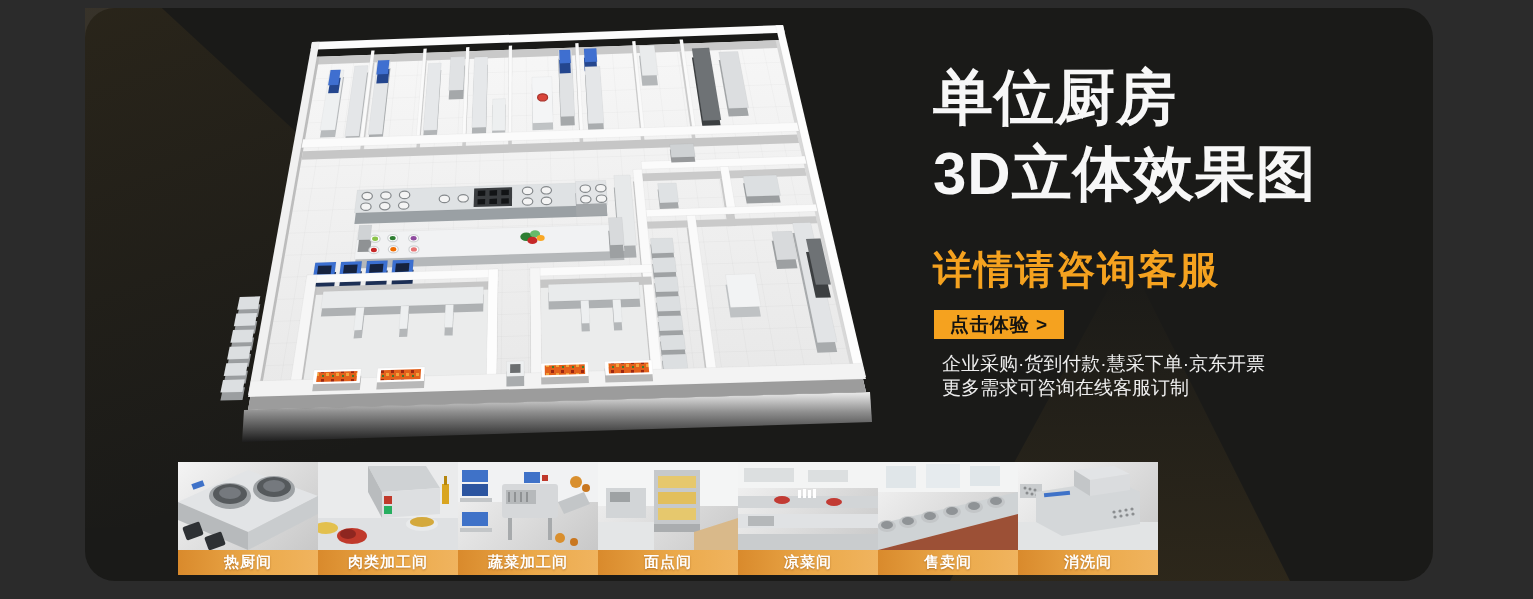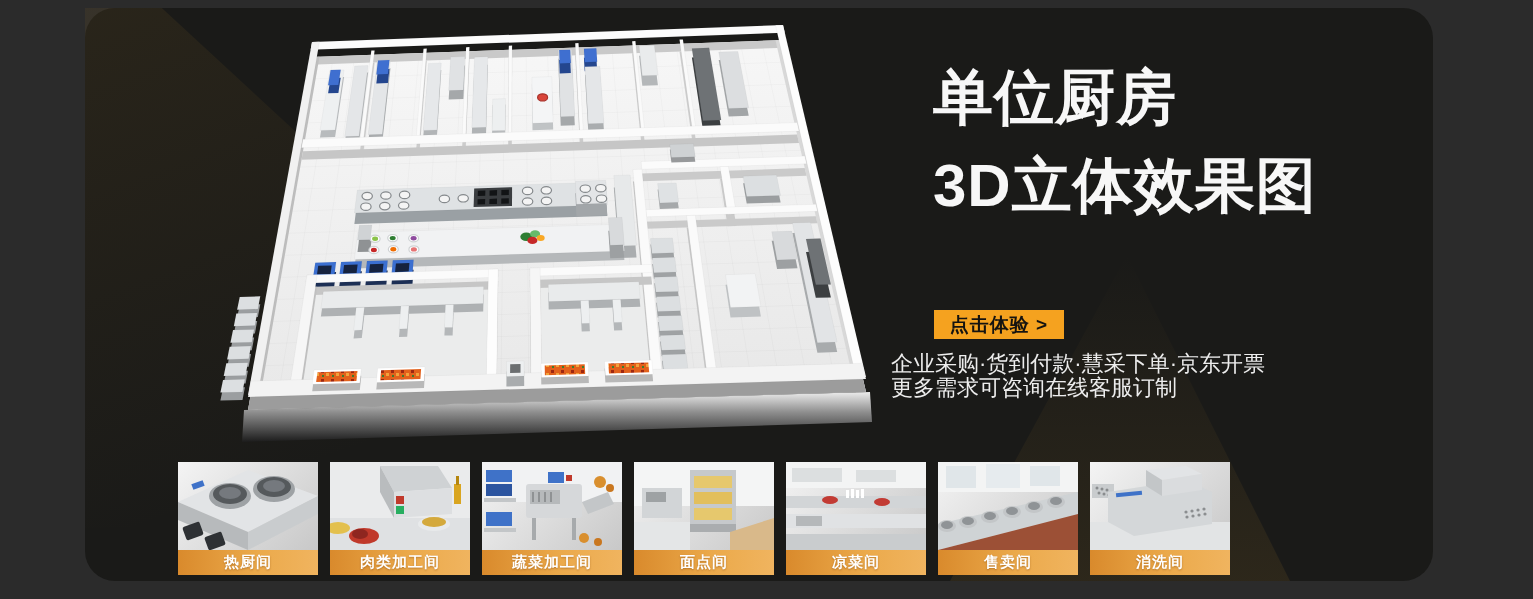--- a/index.html
+++ b/index.html
@@ -7,27 +7,27 @@
          font-family:"Liberation Sans","DejaVu Sans",sans-serif;}
   .panel{position:absolute;left:85px;top:8px;width:1348px;height:573px;border-radius:30px;background:#1a1a18;}
   .glow{position:absolute;pointer-events:none;}
   .glow1{left:85px;top:8px;width:640px;height:520px;
          background:linear-gradient(160deg,rgba(115,88,36,.38),rgba(115,88,36,0) 72%);
          clip-path:polygon(12% 0,100% 100%,0 100%,0 0);opacity:.45;}
   .glow2{left:950px;top:255px;width:340px;height:326px;
          background:linear-gradient(180deg,rgba(115,88,36,0),rgba(115,88,36,.42));
          clip-path:polygon(52% 0,100% 100%,0 100%);opacity:.5;}
   .hero-title{position:absolute;left:933px;color:#f7f7f7;font-weight:900;font-size:60px;line-height:1;letter-spacing:1px;white-space:nowrap;}
-  .t1{top:68px;} .t2{top:156px;}
+  .t1{top:68px;} .t2{top:144px;}
   .consult{position:absolute;left:933px;top:250px;color:#F5A21F;font-weight:900;font-size:39px;line-height:1;letter-spacing:2px;white-space:nowrap;}
   .cta{position:absolute;left:934px;top:310px;width:130px;height:29px;background:#F5A21F;color:#151310;
        font-size:19px;font-weight:bold;display:flex;align-items:center;justify-content:center;cursor:pointer;letter-spacing:1px;}
-  .info{position:absolute;left:891px;color:#ededed;font-size:22px;line-height:24px;white-space:nowrap;}
+  .info{position:absolute;left:942px;color:#ededed;font-size:19px;line-height:24px;white-space:nowrap;}
   .i1{top:352px;} .i2{top:376px;}
-  .thumbs{position:absolute;left:178px;top:462px;display:flex;gap:12px;}
+  .thumbs{position:absolute;left:178px;top:462px;display:flex;gap:0;}
   .card{width:140px;height:113px;display:flex;flex-direction:column;cursor:pointer;}
   .timg{width:140px;height:88px;background:linear-gradient(135deg,#f4f4f4 0%,#dcdcdc 55%,#c8c8c8 100%);overflow:hidden;}
   .timg svg{display:block;}
   .tlabel{width:140px;height:25px;background:linear-gradient(90deg,#d98a2c 0%,#eba94a 55%,#f0b45f 100%);
           color:#fff;font-size:15px;font-weight:bold;display:flex;align-items:center;justify-content:center;
           letter-spacing:1px;text-shadow:0 1px 2px rgba(120,60,0,.45);}
   #plan{position:absolute;left:150px;top:5px;width:770px;height:470px;}
 </style>
 </head>
 <body>
@@ -303,20 +303,21 @@
       <polygon points="604.6,368.5 651.8,367.1 653.1,381.2 605.4,382.6" fill="#b8b8b8"></polygon>
       <polygon points="604.6,361.5 651.8,360.1 653.1,374.2 605.4,375.6" fill="#ffffff" stroke="rgba(0,0,0,0.06)" stroke-width="0.6"></polygon>
       <polygon points="608.3,363.6 648.3,362.4 649.2,372.2 609.0,373.4" fill="url(#oc)"></polygon>
       <polygon points="506.5,371.4 524.1,370.9 524.2,386.1 506.4,386.6" fill="#a9acae"></polygon>
       <polygon points="506.5,361.4 524.1,360.9 524.2,376.1 506.4,376.6" fill="#edeff0" stroke="rgba(0,0,0,0.06)" stroke-width="0.6"></polygon>
       <polygon points="510.2,364.2 520.5,363.9 520.5,372.7 510.1,373.0" fill="#6b6e70"></polygon>
     </svg>
 
   <div class="hero-title t1">单位厨房</div>
   <div class="hero-title t2">3D立体效果图</div>
+  <div class="consult">详情请咨询客服</div>
   <div class="cta">点击体验 &gt;</div>
   <div class="info i1">企业采购·货到付款·慧采下单·京东开票</div>
   <div class="info i2">更多需求可咨询在线客服订制</div>
 
   <div class="thumbs">
 
     <div class="card">
       <div class="timg">
         <svg viewBox="0 0 140 88" width="140" height="88">
           <polygon points="0,40 70,8 140,34 70,70" fill="#e2e4e6"></polygon>

